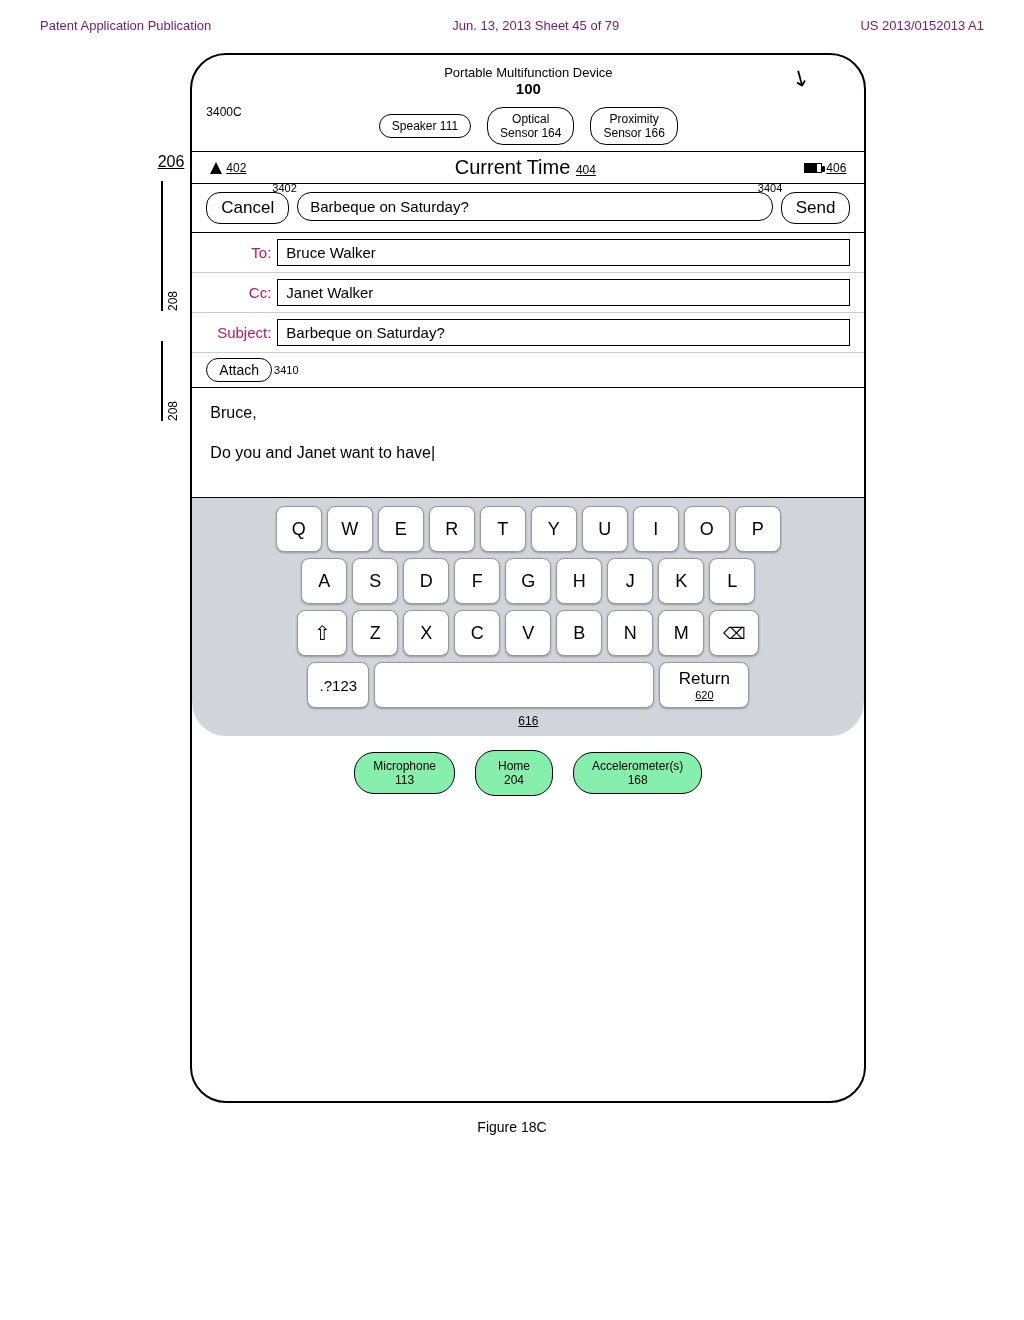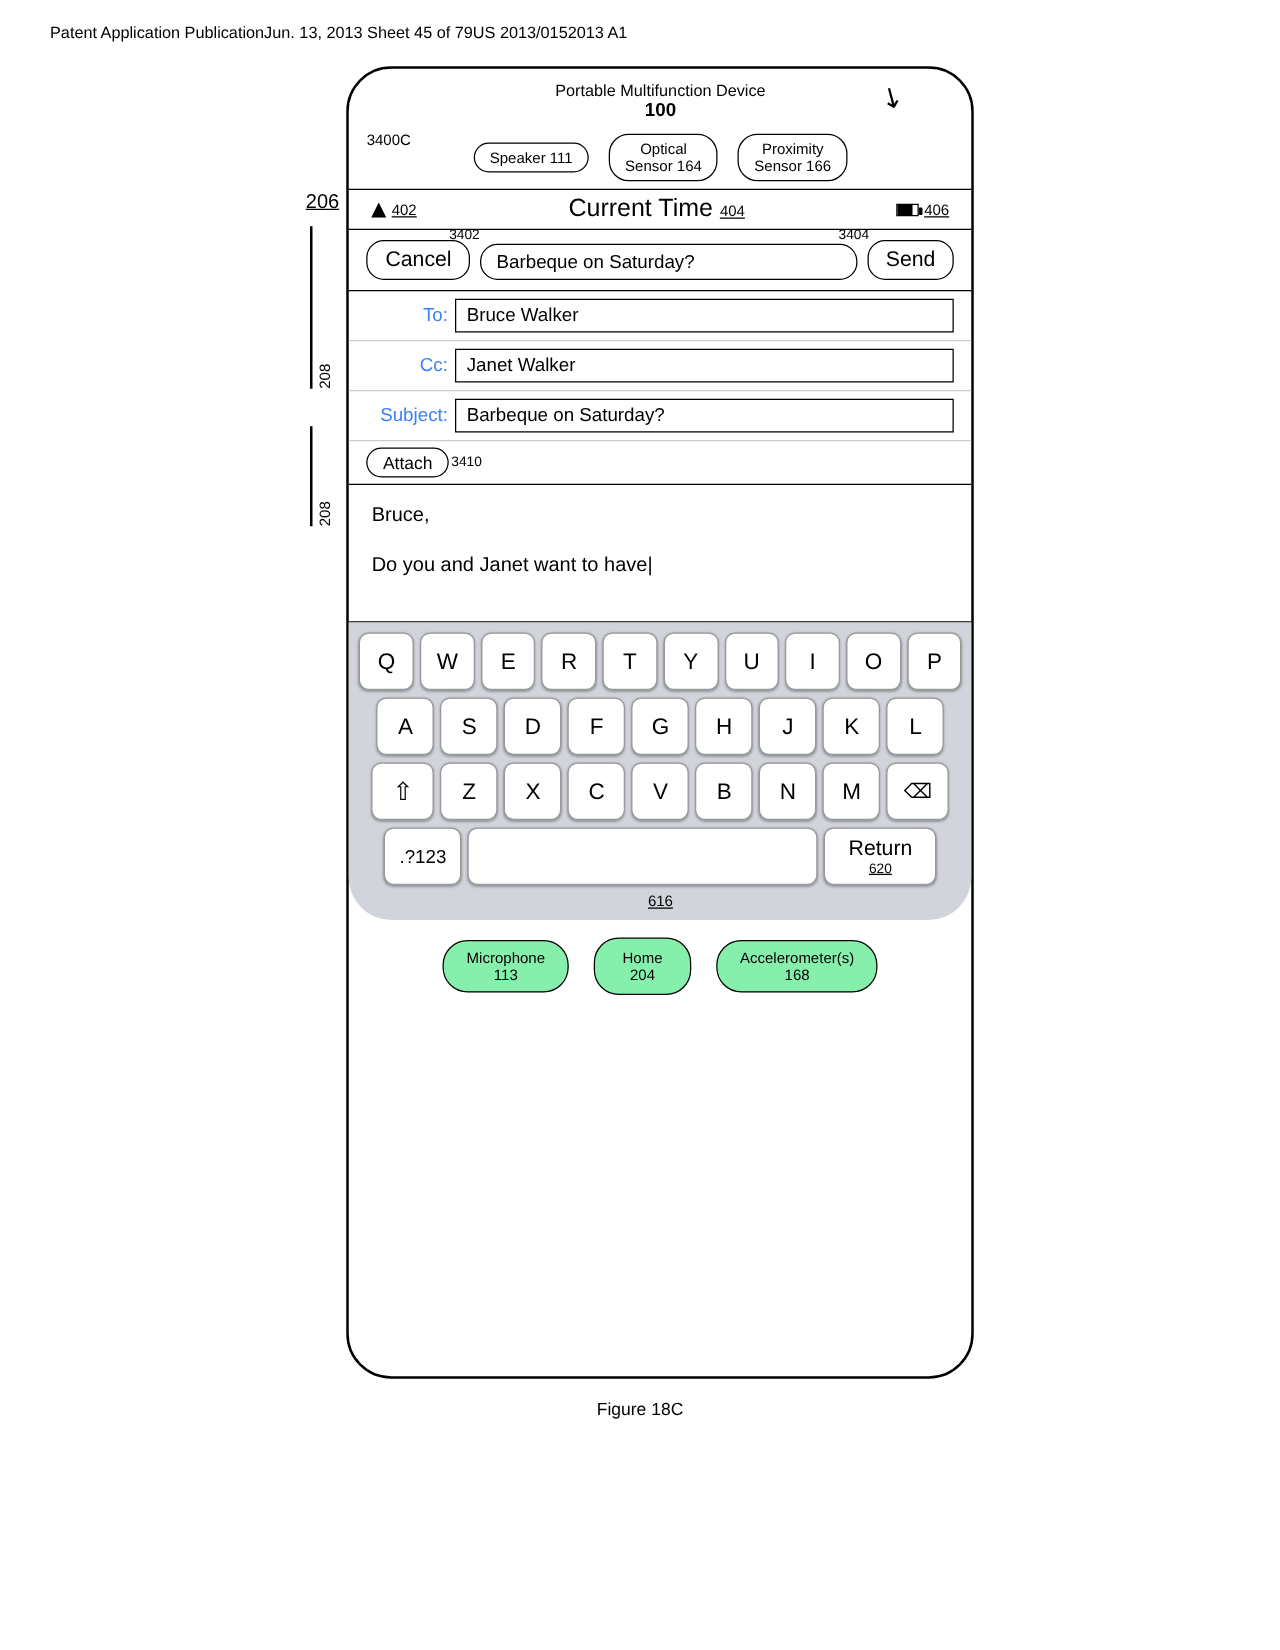--- a/index.html
+++ b/index.html
@@ -7,29 +7,29 @@
       background: #fff;
       font-family: Arial, Helvetica, sans-serif;
       width: 1024px;
       min-height: 1320px;
       position: relative;
       overflow-x: hidden;
     }
 
     .page-header {
       display: flex;
-      justify-content: flex-start;
+      justify-content: space-between;
       padding: 18px 40px 10px 40px;
       font-size: 13px;
-      color: #000000;
+      color: #701a75;
     }
 
     
     .device {
-      width: 502px;
+      width: 676px;
       border: 2px solid #000;
       border-radius: 36px;
       background: #fff;
       position: relative;
       padding: 0;
       min-height: 1050px;
     }
 
     
     .sensors-row {
@@ -84,21 +84,21 @@
     .status-battery {
       font-size: 13px;
       display: flex;
       align-items: center;
       gap: 2px;
     }
 
     
     .compose-bar {
       display: flex;
-      align-items: flex-end;
+      align-items: flex-start;
       padding: 8px 14px;
       gap: 8px;
       border-bottom: 1.5px solid #000;
       position: relative;
     }
 
     .cancel-btn {
       border: 1.5px solid #000;
       border-radius: 14px;
       padding: 5px 14px;
@@ -146,21 +146,21 @@
 
     .email-row {
       display: flex;
       align-items: center;
       border-bottom: 1px solid #ccc;
       padding: 6px 14px;
     }
 
     .email-label {
       font-size: 15px;
-      color: #3b82f6;
+      color: #be185d;
       width: 65px;
       text-align: right;
       margin-right: 6px;
       flex-shrink: 0;
     }
 
     .email-value-box {
       flex: 1;
       border: 1.5px solid #000;
       padding: 4px 8px;

